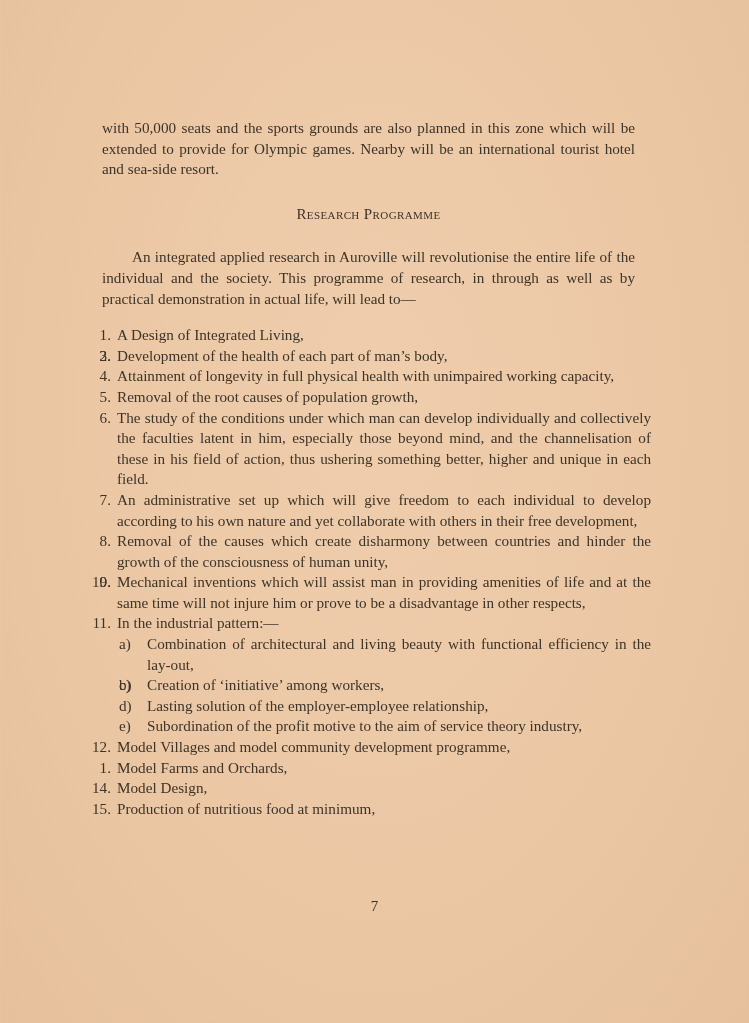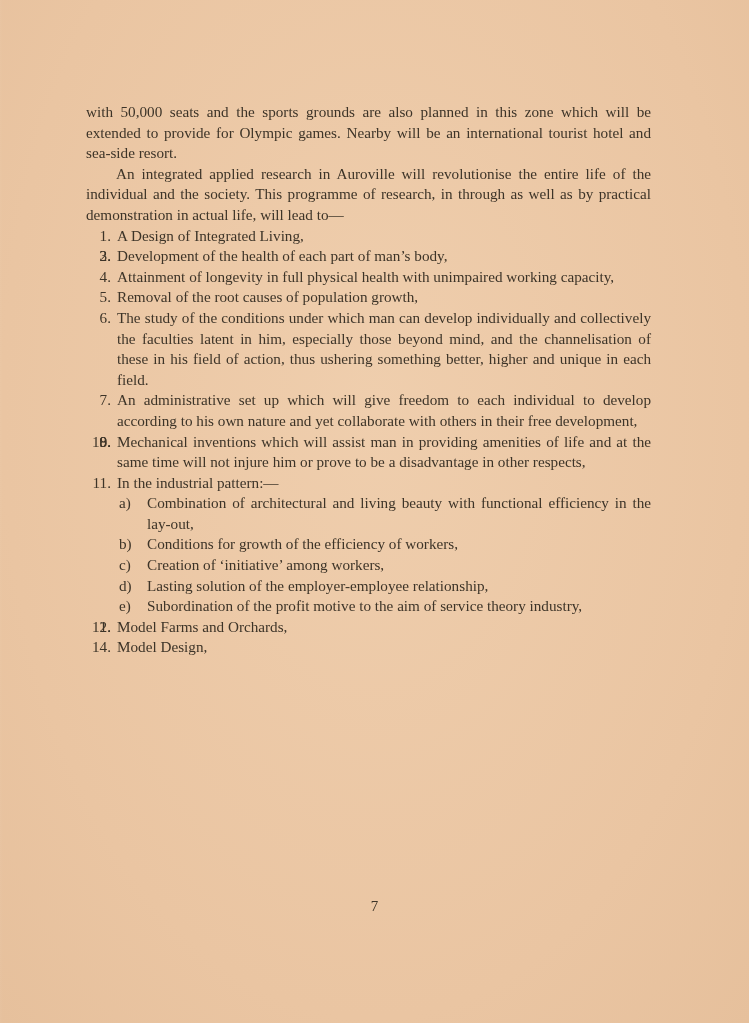--- a/index.html
+++ b/index.html
@@ -21,21 +21,21 @@
     .page {
       position: absolute;
       left: 86px;
       top: 102px;
       width: 565px;
       font-size: 15.2px;
       line-height: 20.6px;
     }
     .para {
       text-align: justify;
-      margin: 0;
+      margin: 16px;
     }
     .para.indent {
       text-indent: 30px;
     }
     .heading {
       text-align: center;
       font-variant: small-caps;
       font-size: 15px;
       letter-spacing: 0.4px;
       margin: 24px 0 23px 0;
@@ -82,42 +82,44 @@
       font-family: "Liberation Serif", "DejaVu Serif", serif;
       color: #3d3428;
     }
   </style>
 </head>
 <body>
 
 <div class="page">
   <p class="para">with 50,000 seats and the sports grounds are also planned in this zone which will be extended to provide for Olympic games. Nearby will be an international tourist hotel and sea-side resort.</p>
 
+  <div class="heading">Research Programme</div>
 
   <p class="para indent">An integrated applied research in Auroville will revolutionise the entire life of the individual and the society. This programme of research, in through as well as by practical demonstration in actual life, will lead to—</p>
 
   <ul class="list">
     <li class="item"><span class="num">1.</span><span>A Design of Integrated Living,</span></li>
     <li class="item"><span class="num">2.</span></li>
     <li class="item"><span class="num">3.</span><span>Development of the health of each part of man’s body,</span></li>
     <li class="item"><span class="num">4.</span><span>Attainment of longevity in full physical health with unimpaired working capacity,</span></li>
     <li class="item"><span class="num">5.</span><span>Removal of the root causes of population growth,</span></li>
     <li class="item"><span class="num">6.</span><span>The study of the conditions under which man can develop individually and collectively the faculties latent in him, especially those beyond mind, and the channelisation of these in his field of action, thus ushering something better, higher and unique in each field.</span></li>
     <li class="item"><span class="num">7.</span><span>An administrative set up which will give freedom to each individual to develop according to his own nature and yet collaborate with others in their free development,</span></li>
-    <li class="item"><span class="num">8.</span></li>
+    <li class="item"><span class="num">8.</span><span>Removal of the causes which create disharmony between countries and hinder the growth of the consciousness of human unity,</span></li>
     <li class="item"><span class="num">9.</span></li>
     <li class="item"><span class="num">10.</span><span>Mechanical inventions which will assist man in providing amenities of life and at the same time will not injure him or prove to be a disadvantage in other respects,</span></li>
     <li class="item"><span class="num">11.</span><span>In the industrial pattern:—</span>
       <ul class="sublist">
         <li class="subitem"><span class="sub-letter">a)</span><span>Combination of architectural and living beauty with functional efficiency in the lay-out,</span></li>
-        <li class="subitem"><span class="sub-letter">b)</span><span>Conditions for growth of the efficiency of workers,</span></li>
+        <li class="subitem"><span class="sub-letter">b)</span></li>
         <li class="subitem"><span class="sub-letter">c)</span><span>Creation of ‘initiative’ among workers,</span></li>
         <li class="subitem"><span class="sub-letter">d)</span><span>Lasting solution of the employer-employee relationship,</span></li>
         <li class="subitem"><span class="sub-letter">e)</span><span>Subordination of the profit motive to the aim of service theory industry,</span></li>
       </ul>
     </li>
-    <li class="item"><span class="num">12.</span></li>
+    <li class="item"><span class="num">12.</span><span>Model Villages and model community development programme,</span></li>
     <li class="item"><span class="num">1.</span><span>Model Farms and Orchards,</span></li>
     <li class="item"><span class="num">14.</span><span>Model Design,</span></li>
+    <li class="item"><span class="num">15.</span><span>Production of nutritious food at minimum,</span></li>
   </ul>
 </div>
 
 <div class="page-number">7</div>
 
 </body></html>

